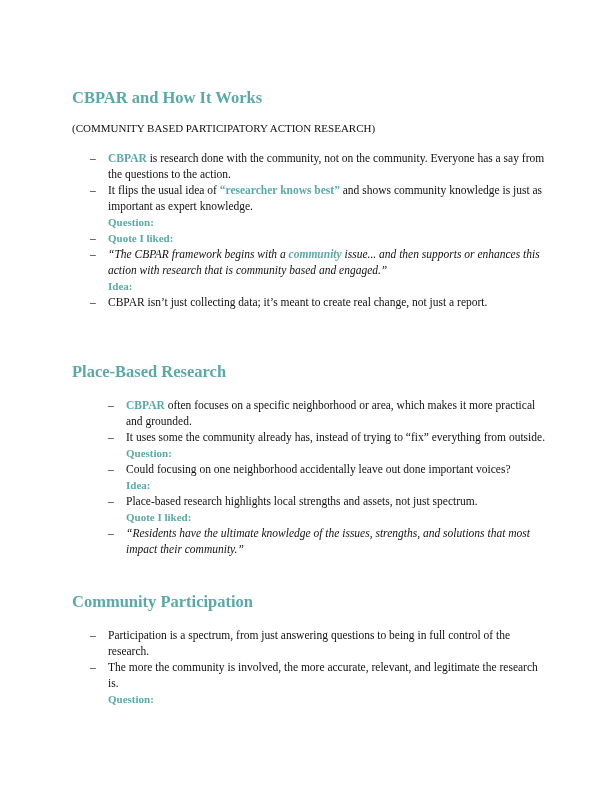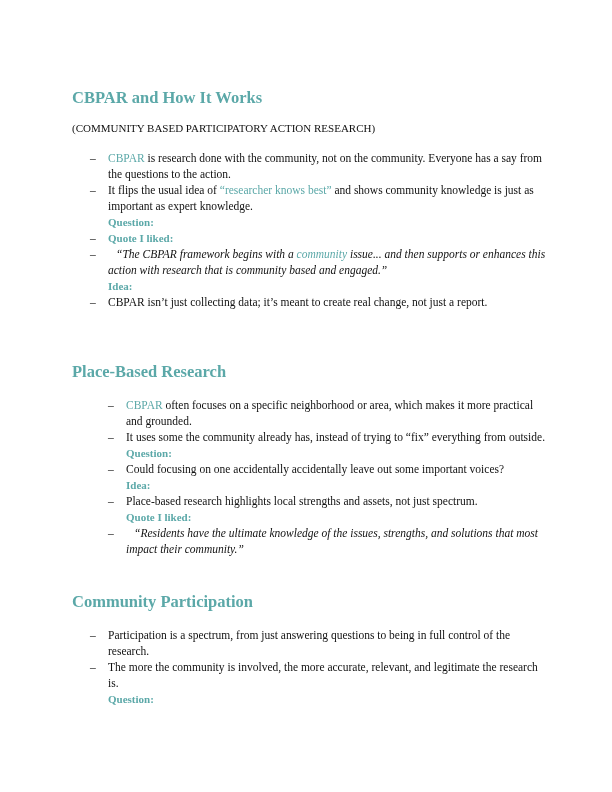--- a/index.html
+++ b/index.html
@@ -5,42 +5,42 @@
     html, body { margin: 0; padding: 0; background: #ffffff; }
     body { width: 612px; height: 792px; position: relative; overflow: hidden;
       font-family: "Liberation Serif", "DejaVu Serif", serif; color: #111; }
     .page { position: absolute; left: 0; top: 0; width: 612px; height: 792px; }
     h2 { position: absolute; margin: 0; font-size: 16.5px; font-weight: bold; color: #5ba8a8; left: 72px; }
     .sub { position: absolute; left: 72px; top: 122px; font-size: 11px; margin: 0; }
     ul { list-style: none; margin: 0; padding: 0; position: absolute; }
     li { position: relative; font-size: 11.5px; line-height: 16px; }
     li .dash { position: absolute; left: -18px; top: 0; }
     .label { display: block; color: #5ba8a8; font-weight: bold; font-size: 11px; line-height: 16px; }
-    .hl { color: #5ba8a8; }
-    .it { font-style: italic; margin-left: 8px; }
+    .hl { color: #5ba8a8; font-weight: bold; }
+    .it { font-style: italic; }
   </style>
 </head>
 <body>
 
 <div class="page">
   <h2 style="top:88px">CBPAR and How It Works</h2>
   <p class="sub">(COMMUNITY BASED PARTICIPATORY ACTION RESEARCH)</p>
   <ul style="left:108px; top:150px; width:440px;" id="list0">
       <li><span class="dash">–</span><span><span class="hl">CBPAR</span> is research done with the community, not on the community. Everyone has a say from the questions to the action.</span></li>
       <li><span class="dash">–</span><span>It flips the usual idea of <span class="hl">“researcher knows best”</span> and shows community knowledge is just as important as expert knowledge.</span><span class="label">Question:</span></li>
       <li><span class="dash">–</span><span class="label">Quote I liked:</span></li>
       <li><span class="dash">–</span><span class="it">“The CBPAR framework begins with a <span class="hl">community</span> issue... and then supports or enhances this action with research that is community based and engaged.”</span><span class="label">Idea:</span></li>
       <li><span class="dash">–</span><span>CBPAR isn’t just collecting data; it’s meant to create real change, not just a report.</span></li>
     </ul>
 
   <h2 style="top:362px">Place-Based Research</h2>
   <ul style="left:126px; top:397px; width:420px;" id="list1">
       <li><span class="dash">–</span><span><span class="hl">CBPAR</span> often focuses on a specific neighborhood or area, which makes it more practical and grounded.</span></li>
       <li><span class="dash">–</span><span>It uses some the community already has, instead of trying to “fix” everything from outside.</span><span class="label">Question:</span></li>
-      <li><span class="dash">–</span><span>Could focusing on one accidentally accidentally leave out some important voices?</span><span class="label">Idea:</span></li>
+      <li><span class="dash">–</span><span>Could focusing on one neighborhood accidentally leave out done important voices?</span><span class="label">Idea:</span></li>
       <li><span class="dash">–</span><span>Place-based research highlights local strengths and assets, not just spectrum.</span><span class="label">Quote I liked:</span></li>
       <li><span class="dash">–</span><span class="it">“Residents have the ultimate knowledge of the issues, strengths, and solutions that most impact their community.”</span></li>
     </ul>
 
   <h2 style="top:592px">Community Participation</h2>
   <ul style="left:108px; top:627px; width:440px;" id="list2">
       <li><span class="dash">–</span><span>Participation is a spectrum, from just answering questions to being in full control of the research.</span></li>
       <li><span class="dash">–</span><span>The more the community is involved, the more accurate, relevant, and legitimate the research is.</span><span class="label">Question:</span></li>
     </ul>
 </div>

